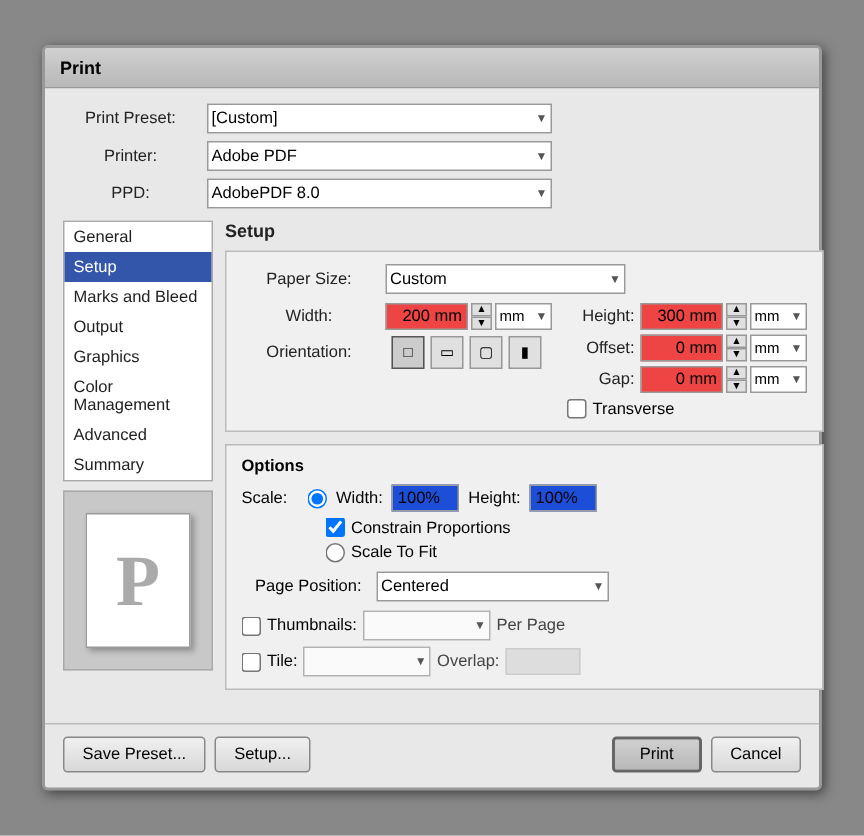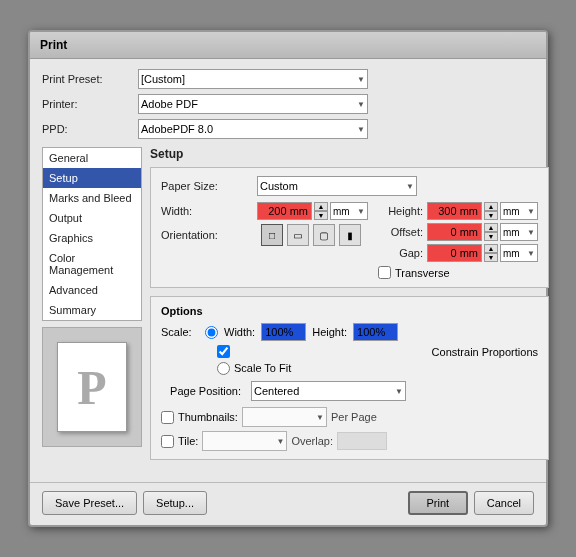--- a/index.html
+++ b/index.html
@@ -30,21 +30,21 @@
     }
     .dialog-body {
       padding: 10px 12px;
     }
     .field-row {
       display: flex;
       align-items: center;
       margin-bottom: 5px;
     }
     .field-label {
-      text-align: left;
+      text-align: center;
       min-width: 90px;
       margin-right: 6px;
       color: #222;
     }
     select {
       height: 20px;
       font-size: 11px;
       border: 1px solid #999;
       background: white;
       padding: 1px 2px;
@@ -453,21 +453,21 @@
 
           <div class="scale-row">
             <span style="min-width:38px;">Scale:</span>
             <input type="radio" name="scale-type" id="width-radio" checked="" style="">
             <label for="width-radio">Width:</label>
             <input class="scale-field" type="text" value="100%" style="">
             <span>Height:</span>
             <input class="scale-field" type="text" value="100%" style="">
           </div>
 
-          <div class="constrain-row" style="padding-left:56px;justify-content:space-between;">
+          <div class="constrain-row" style="padding-left:56px;">
             <input type="checkbox" id="constrain" checked="" style="">
             <label for="constrain">Constrain Proportions</label>
           </div>
 
           <div class="scale-to-fit-row" style="padding-left:56px; margin-top:2px;">
             <input type="radio" name="scale-type" id="scale-to-fit" style="">
             <label for="scale-to-fit">Scale To Fit</label>
           </div>
 
           <div class="page-pos-row">

